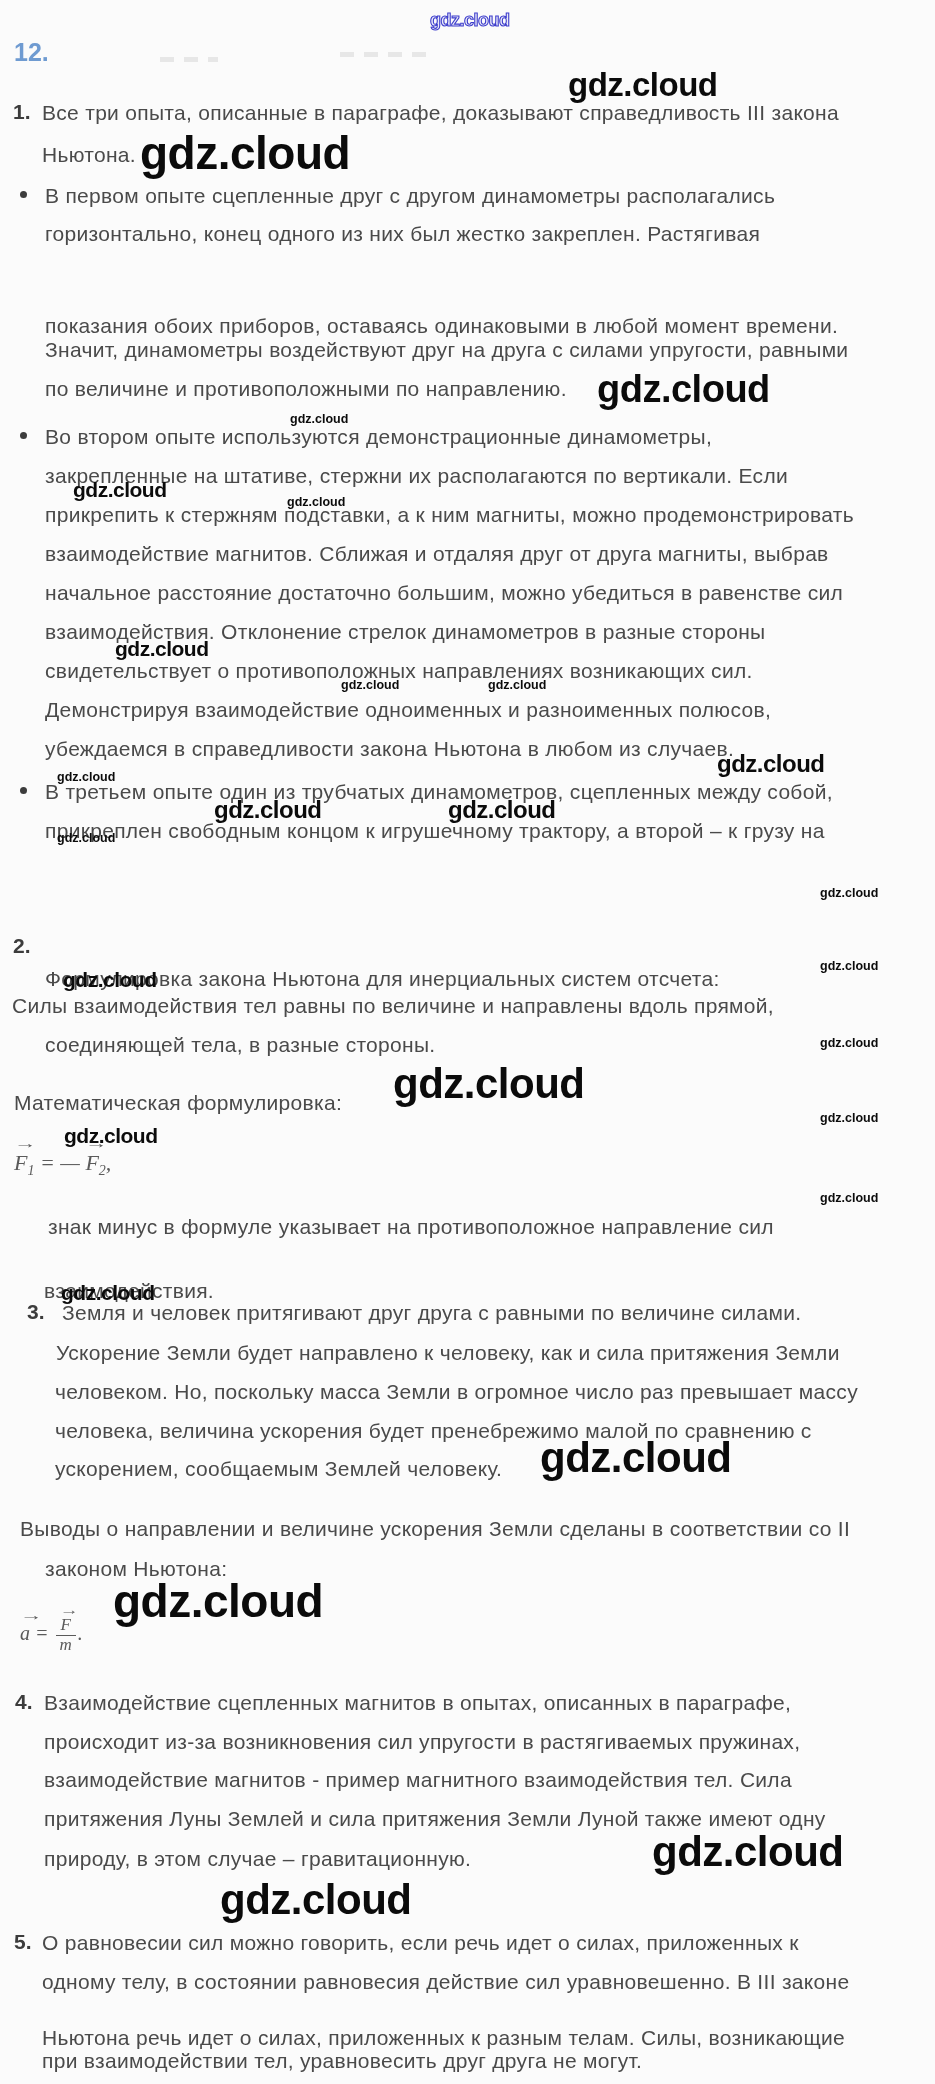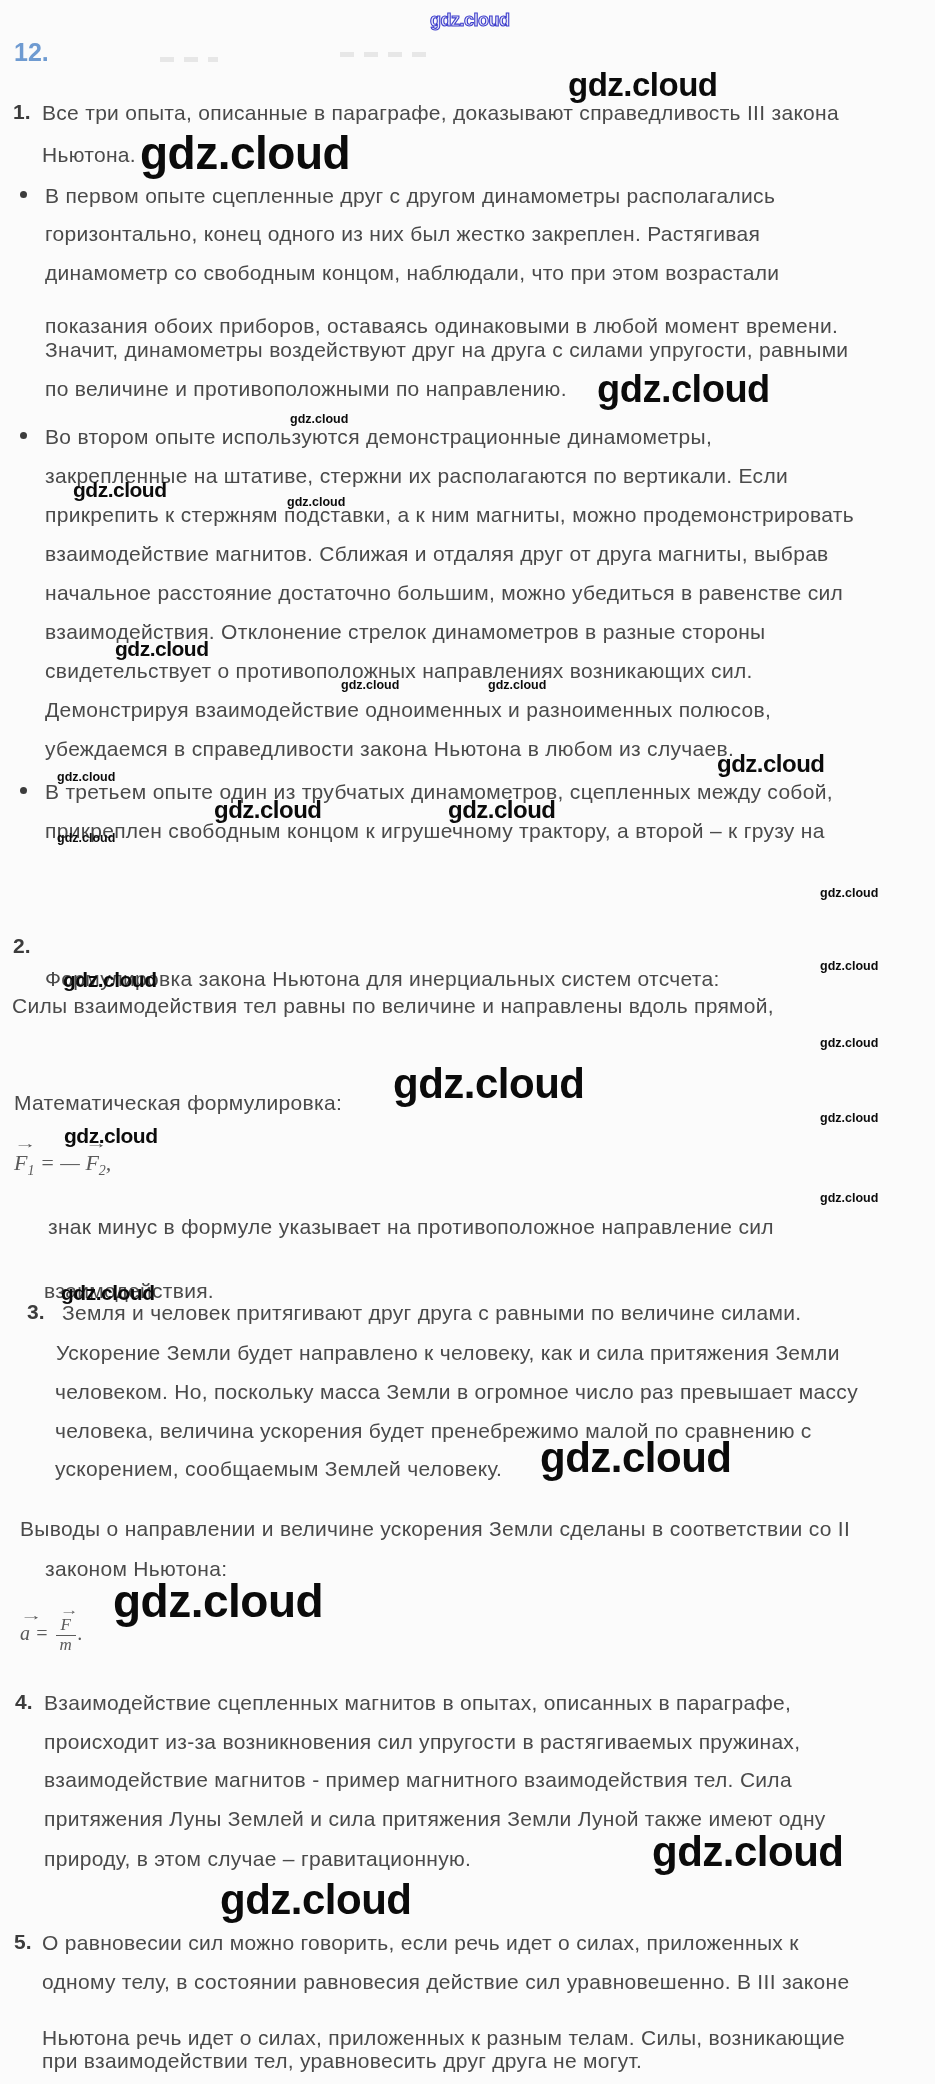--- a/index.html
+++ b/index.html
@@ -99,21 +99,20 @@
   <div class="num" style="left:13px;top:100px;">1.</div>
   <div class="ln" style="left:42px;top:100px;">Все три опыта, описанные в параграфе, доказывают справедливость III закона</div>
   <div class="ln" style="left:42px;top:142px;">Ньютона.</div>
 
   <div class="wm wm-big" style="left:568px;top:66px;">gdz.cloud</div>
   <div class="wm wm-xl" style="left:140px;top:126px;">gdz.cloud</div>
 
   <div class="dot" style="left:20px;top:191px;"></div>
   <div class="ln" style="left:45px;top:183px;">В первом опыте сцепленные друг с другом динамометры располагались</div>
   <div class="ln" style="left:45px;top:221px;">горизонтально, конец одного из них был жестко закреплен. Растягивая</div>
-  <div class="ln" style="left:45px;top:260px;">динамометр со свободным концом, наблюдали, что при этом возрастали</div>
   <div class="ln" style="left:45px;top:313px;">показания обоих приборов, оставаясь одинаковыми в любой момент времени.</div>
   <div class="ln" style="left:45px;top:337px;">Значит, динамометры воздействуют друг на друга с силами упругости, равными</div>
   <div class="ln" style="left:45px;top:376px;">по величине и противоположными по направлению.</div>
 
   <div class="wm wm-lg" style="left:597px;top:368px;">gdz.cloud</div>
   <div class="wm wm-sm" style="left:290px;top:412px;">gdz.cloud</div>
 
   <div class="dot" style="left:20px;top:432px;"></div>
   <div class="ln" style="left:45px;top:424px;">Во втором опыте используются демонстрационные динамометры,</div>
   <div class="ln" style="left:45px;top:463px;">закрепленные на штативе, стержни их располагаются по вертикали. Если</div>
@@ -144,20 +143,21 @@
   <div class="wm wm-sm" style="left:820px;top:886px;">gdz.cloud</div>
   <div class="wm wm-sm" style="left:820px;top:959px;">gdz.cloud</div>
   <div class="wm wm-sm" style="left:820px;top:1036px;">gdz.cloud</div>
   <div class="wm wm-sm" style="left:820px;top:1111px;">gdz.cloud</div>
   <div class="wm wm-sm" style="left:820px;top:1191px;">gdz.cloud</div>
 
   <div class="num" style="left:13px;top:934px;">2.</div>
   <div class="ln" style="left:45px;top:934px;margin-top:32px;">Формулировка закона Ньютона для инерциальных систем отсчета:</div>
   <div class="wm wm-md" style="left:63px;top:968px;">gdz.cloud</div>
   <div class="ln" style="left:12px;top:993px;">Силы взаимодействия тел равны по величине и направлены вдоль прямой,</div>
+  <div class="ln" style="left:45px;top:1032px;">соединяющей тела, в разные стороны.</div>
   <div class="wm wm-lg" style="left:393px;top:1060px;font-size:42px;">gdz.cloud</div>
   <div class="ln" style="left:14px;top:1090px;">Математическая формулировка:</div>
   <div class="wm wm-md" style="left:64px;top:1124px;">gdz.cloud</div>
 
   <div class="formula" style="left:14px;top:1150px;">
     <span class="vec"><span class="arrow">→</span><span>F</span></span><sub>1</sub>
     <span>=</span>
     <span>—</span>
     <span class="vec"><span class="arrow">→</span><span>F</span></span><sub>2</sub><span>,</span>
   </div>

